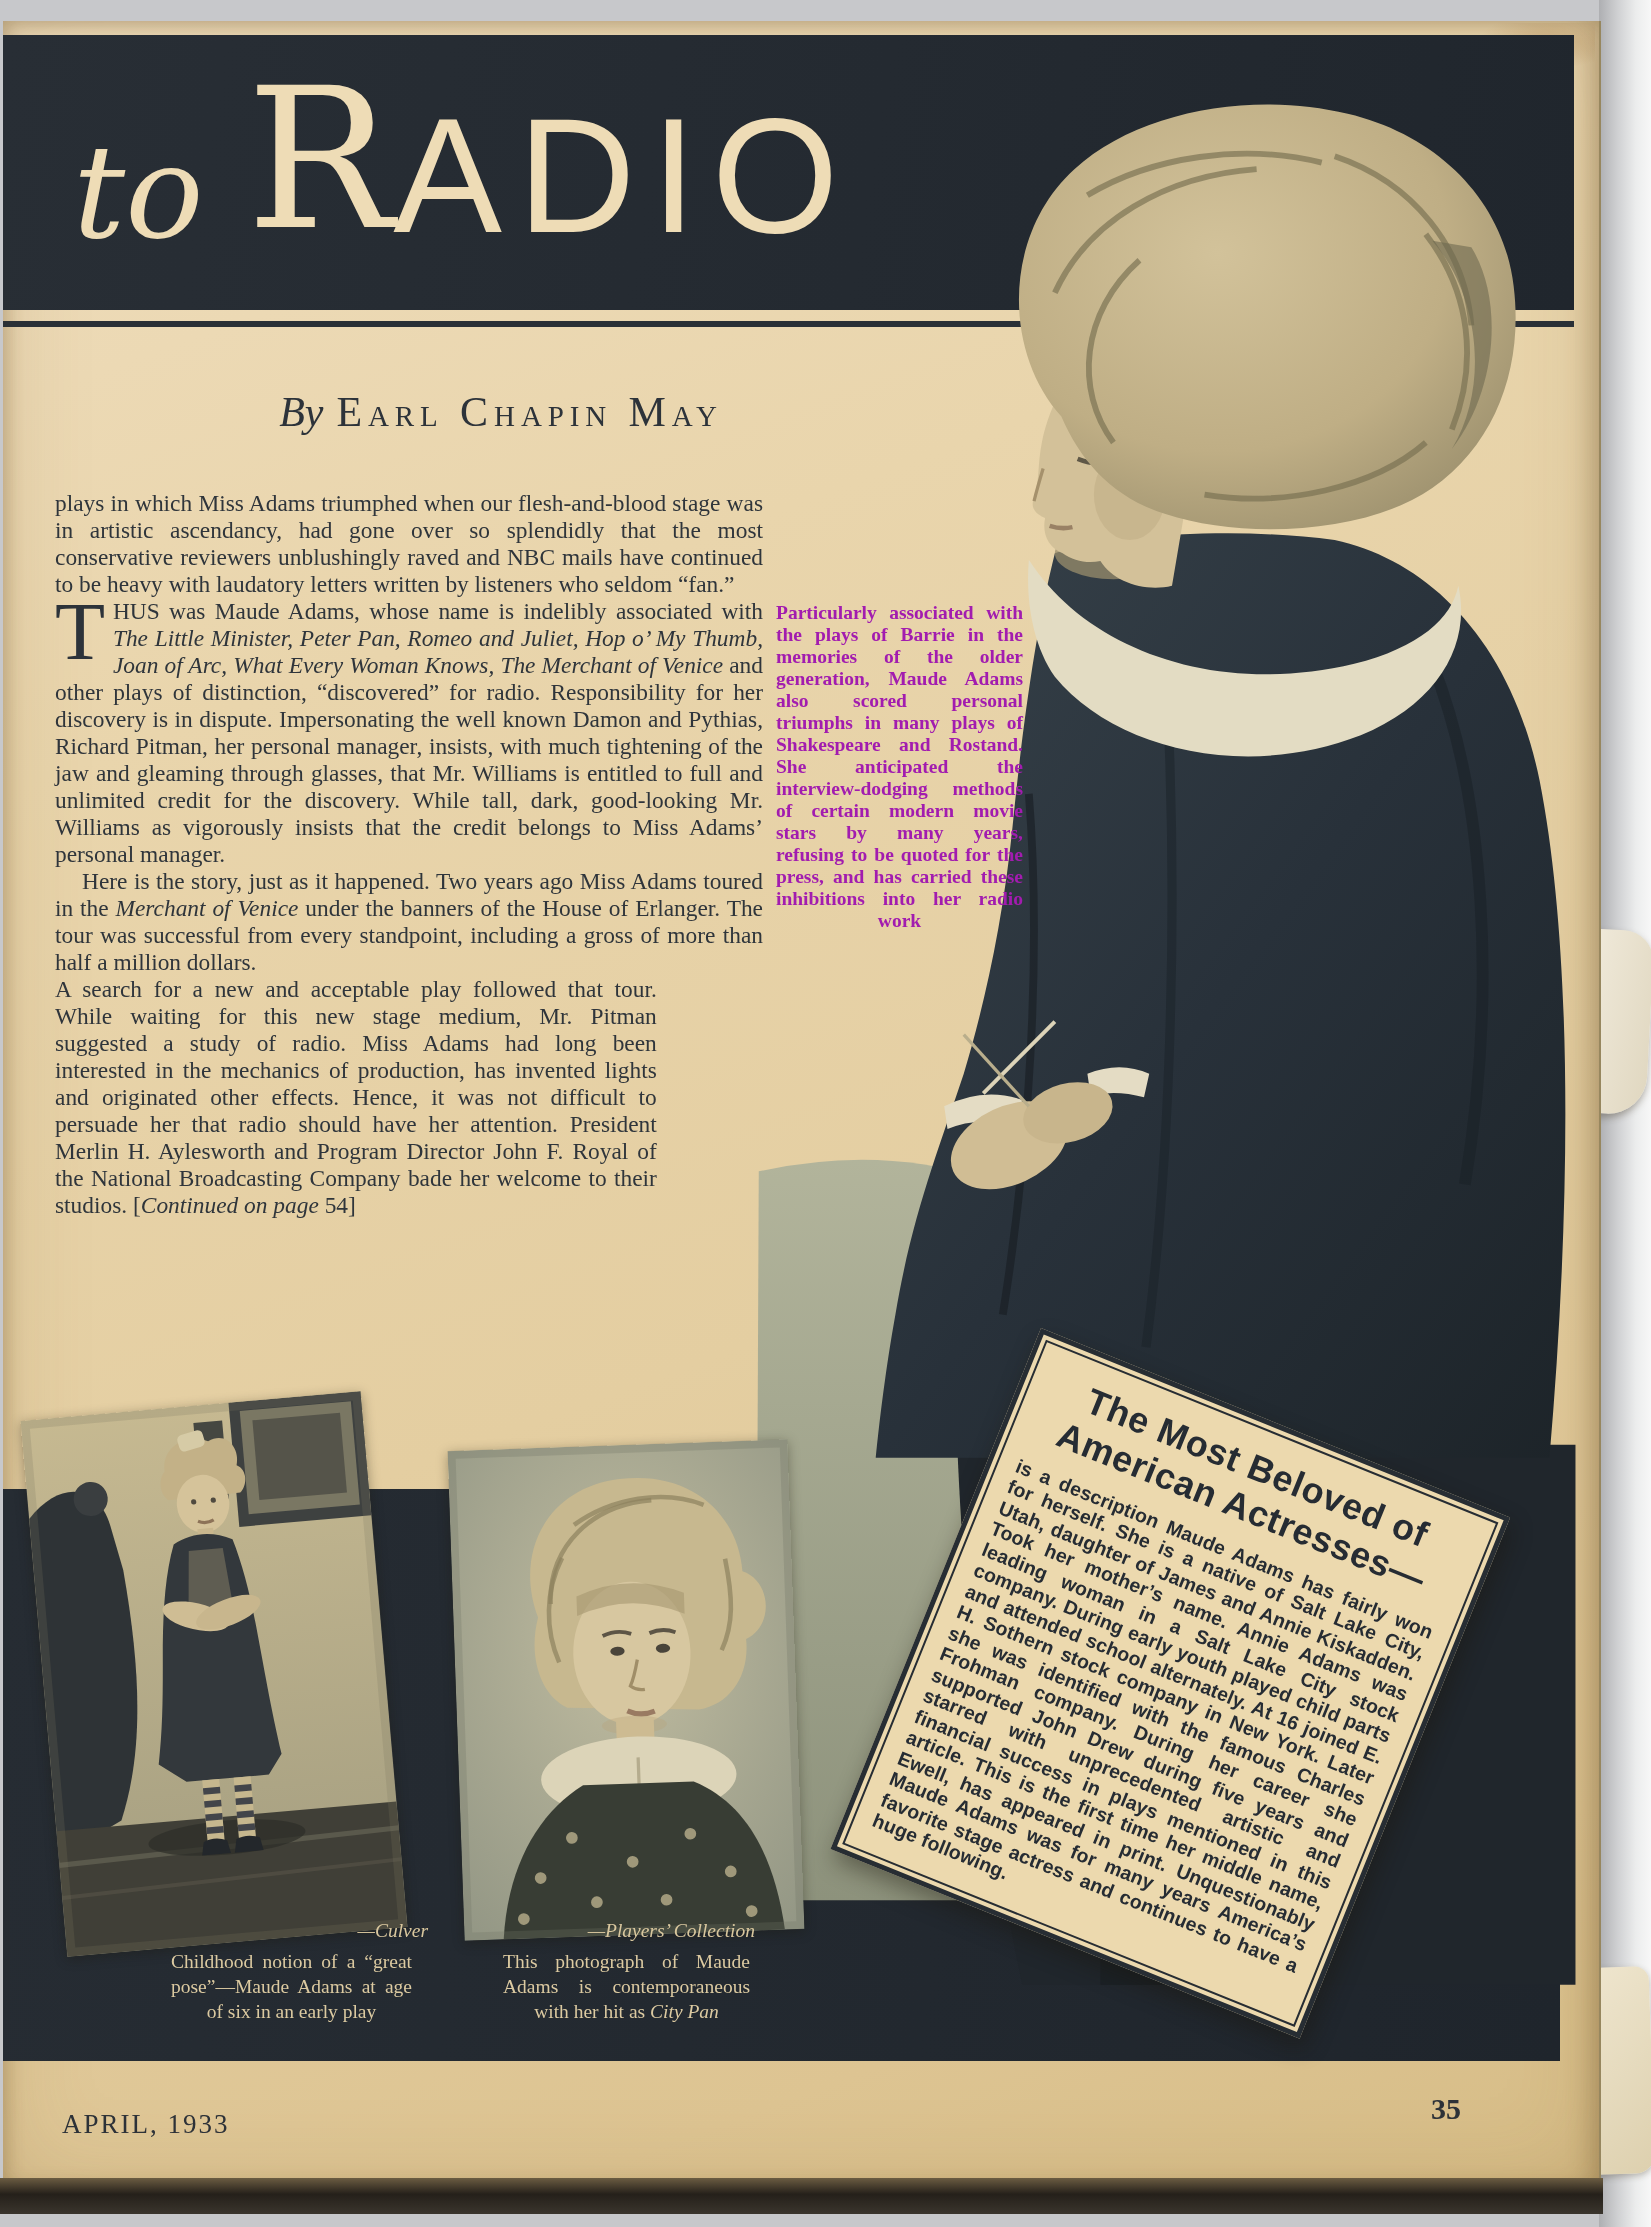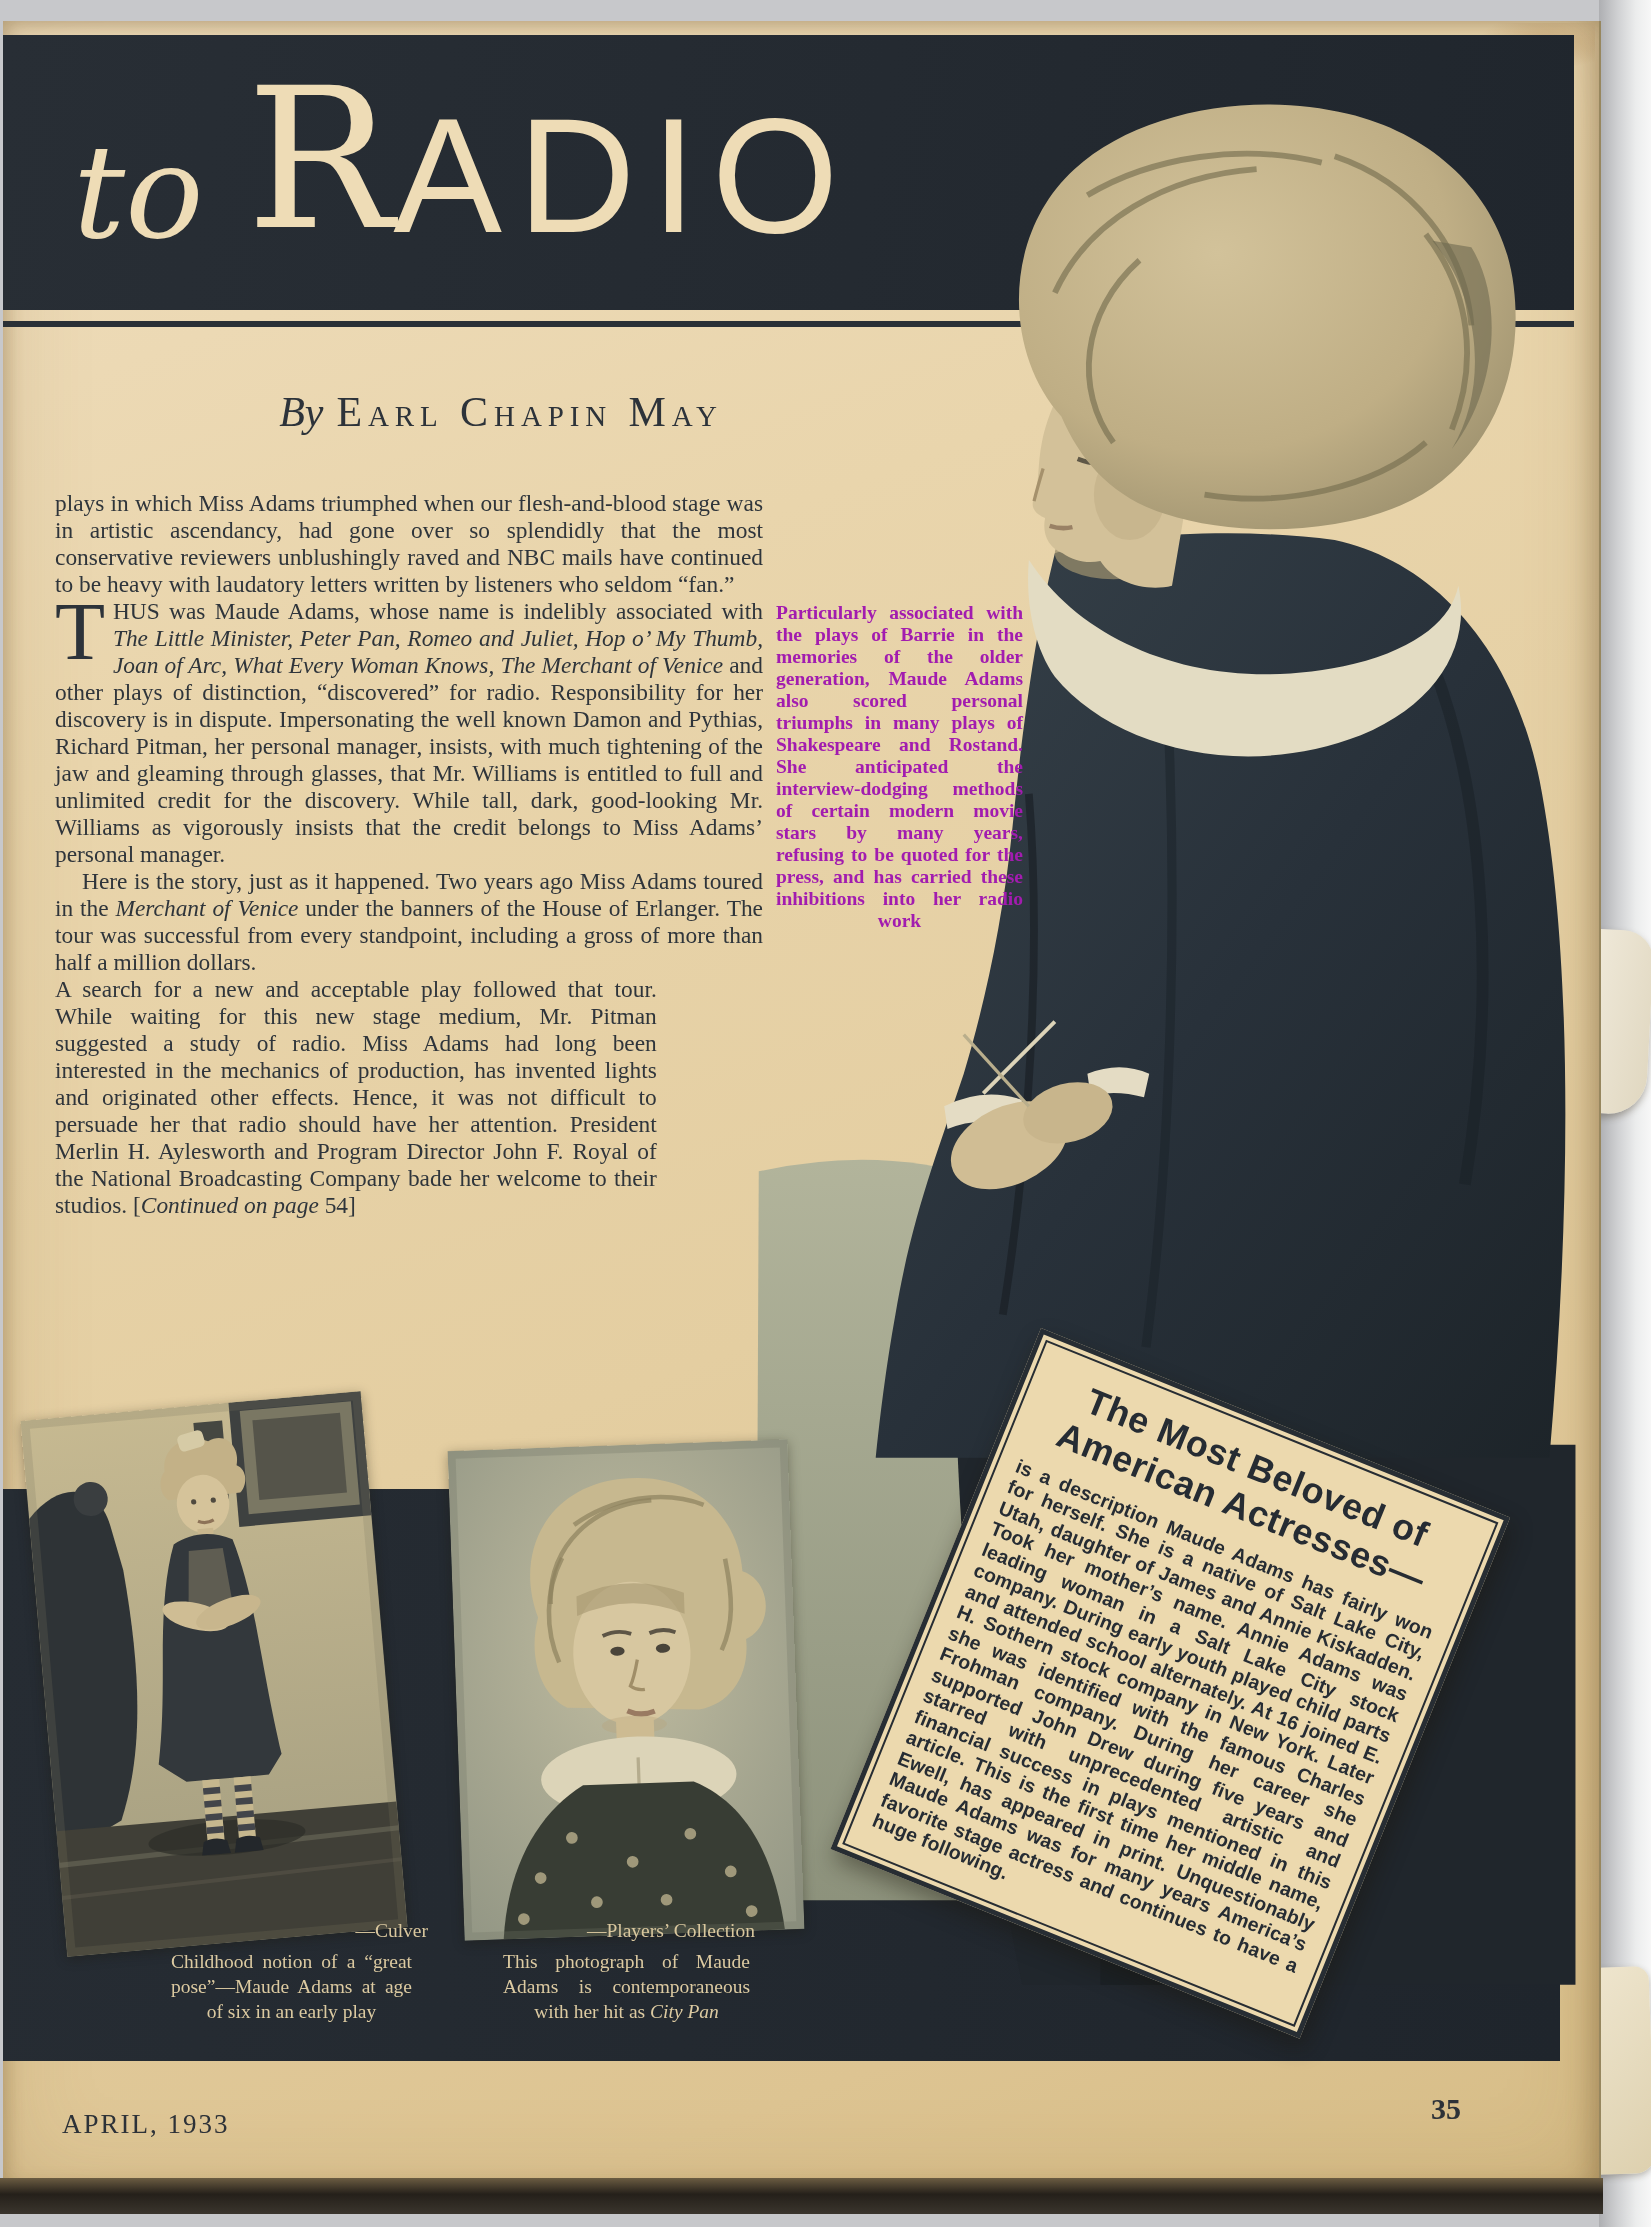--- a/index.html
+++ b/index.html
@@ -61,21 +61,21 @@
   
   .photo-main{position:absolute;left:749px;top:78px;width:846px;height:1985px;z-index:3;}
   .photo-left{position:absolute;left:43px;top:1405px;width:342px;height:538px;z-index:4;
     transform:rotate(-5deg);box-shadow:0 2.6px 11.7px rgba(25,22,12,.35);}
   .photo-mid{position:absolute;left:456px;top:1445px;width:340px;height:490px;z-index:4;
     transform:rotate(-2deg);box-shadow:0 2.6px 11.7px rgba(25,22,12,.35);}
 
   
   .band-bottom{position:absolute;left:2.6px;top:1489px;width:1557px;height:572px;z-index:2;
     background:linear-gradient(95deg,#262c33 0%,#22282f 60%,#1f252c 100%);}
-  .credit{position:absolute;z-index:5;color:#d9c79e;font-size:19.5px;text-align:right;}
+  .credit{position:absolute;z-index:5;color:#d9c79e;font-style:italic;font-size:19.5px;text-align:right;}
   .cap{position:absolute;z-index:5;color:#dccaa1;font-weight:normal;font-size:19.5px;line-height:25px;
     text-align:justify;text-align-last:center;}
   .credit-left{left:195px;top:1920px;width:233px;}
   .cap-left{left:171px;top:1949px;width:241px;}
   .credit-mid{left:521px;top:1920px;width:234px;}
   .cap-mid{left:503px;top:1949px;width:247px;}
 
   
   .beloved-box{position:absolute;left:1041px;top:1328px;width:488px;z-index:6;
     transform:rotate(22deg);transform-origin:top left;background:#ecd9ae;

